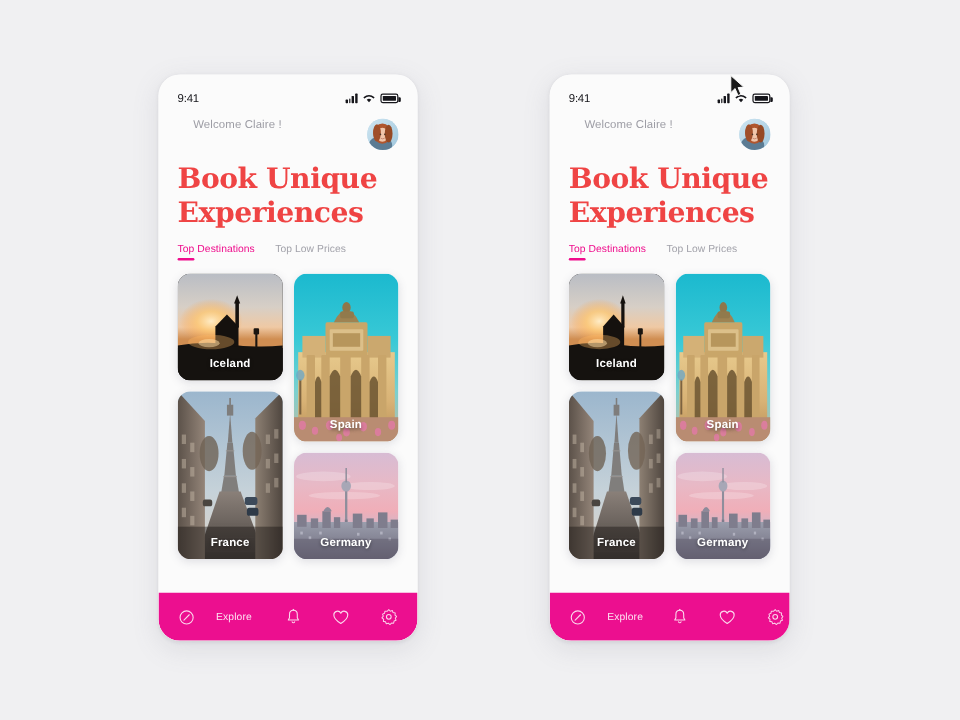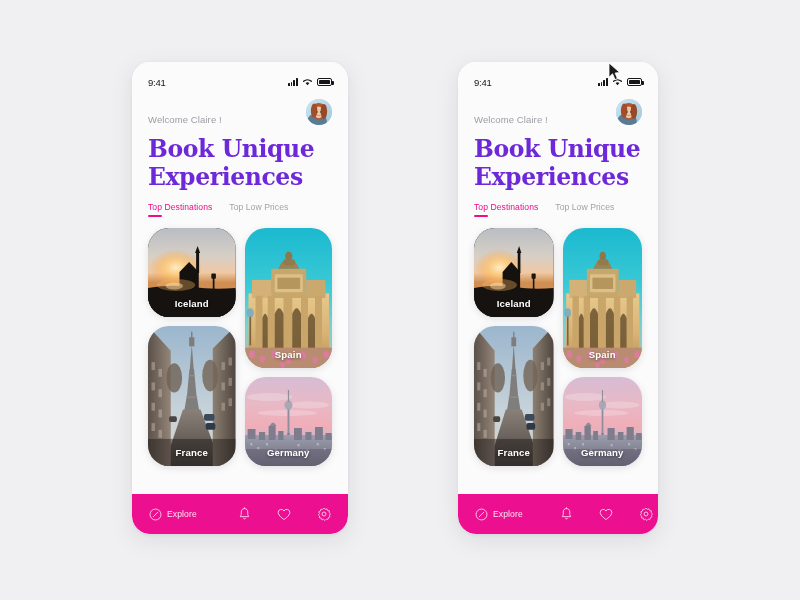--- a/index.html
+++ b/index.html
@@ -59,38 +59,39 @@
     border-radius: 2px; position: relative; background: #15151a;
     background-clip: content-box; padding: 0.6px;
   }
   .batt::after {
     content:''; position:absolute; right:-2.6px; top:2px;
     width:1.6px; height:3.4px; background:#15151a; border-radius:0 1px 1px 0;
   }
 
   
   .welcome-row {
-    display: flex; align-items: flex-end; justify-content: space-between;
+    display: flex; align-items: flex-start; justify-content: space-between;
     padding: 9px 16px 0 16px;
+    margin-left: 13px;
   }
   .welcome-text { font-size: 9.5px; color: #9c9ca4; letter-spacing: .1px; }
   .avatar {
     width: 26px; height: 26px; border-radius: 50%;
     overflow: hidden; flex: none; position: relative;
     background: #bcd8e8;
   }
   .avatar svg { display:block; width:100%; height:100%; }
 
   
   .heading {
     font-family: "DejaVu Serif", "Liberation Serif", serif;
     font-weight: bold;
     font-size: 23.5px;
     line-height: 1.20;
-    color: #6d28d9;
+    color: #ef4444;
     padding: 10px 16px 0 16px;
     letter-spacing: -0.4px;
   }
 
   
   .tabs { display: flex; gap: 17px; padding: 11px 16px 0 16px; align-items: flex-end; }
   .tab { position: relative; font-size: 8.6px; color: #a2a2aa; padding-bottom: 5px; letter-spacing: .05px; }
   .tab.active { color: #ef0d8c; }
   .tab.active::after {
     content: ''; position: absolute; left: 0; bottom: 0;
@@ -98,21 +99,21 @@
   }
 
   
   .grid {
     display: flex; gap: 9px;
     padding: 11px 16px 0 16px;
   }
   .col { display: flex; flex-direction: column; gap: 9px; flex: 1; }
   .card {
     position: relative; width: 100%;
-    border-radius: 21px; overflow: hidden;
+    border-radius: 11px; overflow: hidden;
     box-shadow: 0 2px 7px rgba(90,90,110,0.17);
   }
   .card.short { height: 89px; }
   .card.tall  { height: 140px; }
   .card .art { position: absolute; inset: 0; }
   .card .art svg { display: block; width: 100%; height: 100%; }
   .card .label {
     position: absolute; left: 0; right: 0; bottom: 8px;
     text-align: center;
     font-size: 9.6px; font-weight: bold; color: #ffffff;
@@ -125,21 +126,21 @@
     position: absolute; left: 0; bottom: 0;
     width: 100%; height: 40px;
     background: #ec0f8f;
     border-bottom-left-radius: 18px;
     border-bottom-right-radius: 18px;
     display: flex; align-items: center;
     padding: 0 17px;
     gap: 0;
   }
   .nav-explore {
-    display: flex; align-items: center; gap: 5px;
+    display: flex; align-items: center; gap: 18px;
     flex: none;
   }
   .nav-explore-label { font-size: 8.6px; color: #fde3f2; letter-spacing: .1px; }
   .nav-spacer { flex: 1; }
   .nav-ico { flex: none; display: flex; align-items: center; justify-content: center; }
   .nav-gap { width: 26px; flex: none; }
 
   
   .cursor { position: absolute; left: 608px; top: 62px; width: 14px; height: 20px; }
 </style>

